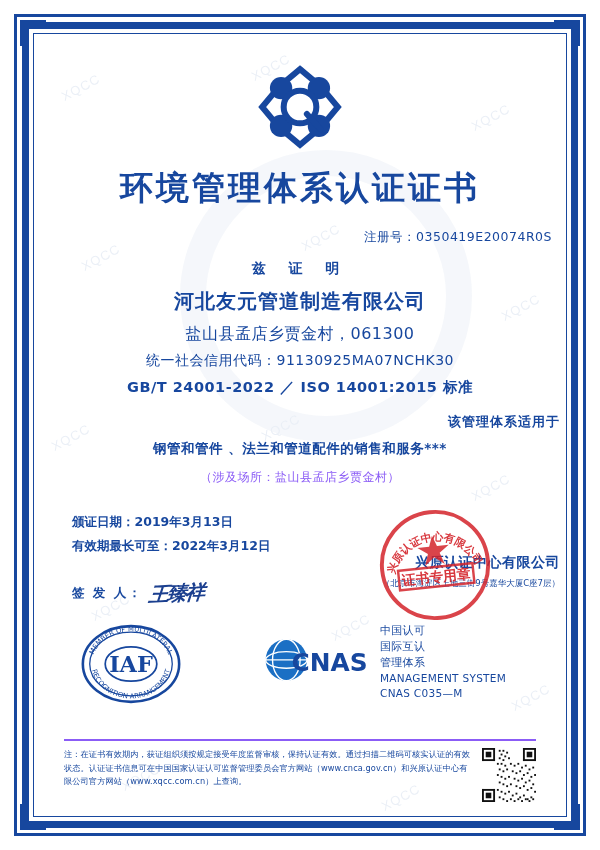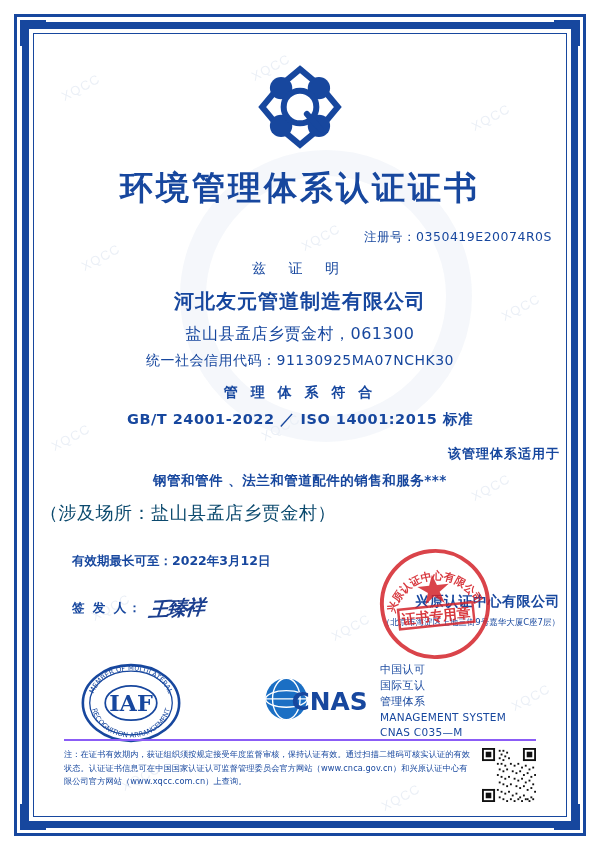--- a/index.html
+++ b/index.html
@@ -121,21 +121,21 @@
     font-weight: normal;
     margin-top: 18px;
     padding-right: 8px;
     letter-spacing: 0.5px;
   }
 
   .cert-label {
     text-align: center;
     font-size: 14px;
     color: #17479e;
-    font-weight: normal;
+    font-weight: bold;
     margin-top: 14px;
     letter-spacing: 9px;
   }
 
   .company {
     text-align: center;
     font-size: 20px;
     color: #17479e;
     font-weight: bold;
     margin-top: 10px;
@@ -184,22 +184,23 @@
   }
   .scope-main {
     text-align: center;
     font-size: 13.5px;
     color: #17479e;
     font-weight: bold;
     margin-top: 9px;
     letter-spacing: 0.5px;
   }
   .scope-site {
-    font-size: 18px;
-    color: #0c4a6e;
+    text-align: center;
+    font-size: 12px;
+    color: #8b5cf6;
     margin-top: 11px;
     letter-spacing: 0.5px;
   }
 
   
   .mid-block {
     position: relative;
     margin-top: 24px;
     height: 95px;
   }
@@ -363,29 +364,31 @@
       <span>注册号：</span><span>0350419E20074R0S</span>
     </div>
 
     <div class="cert-label">兹    证    明</div>
     <div class="company">河北友元管道制造有限公司</div>
     <div class="addr">盐山县孟店乡贾金村，061300</div>
     <div class="credit">
       <span>统一社会信用代码：</span><span>91130925MA07NCHK30</span>
     </div>
 
-    <div class="conform">管 理 体 系 符 合</div>
     <div class="standard">GB/T 24001-2022 ／ ISO 14001:2015 标准</div>
 
     <div class="scope-intro">该管理体系适用于</div>
     <div class="scope-main">钢管和管件 、法兰和管道配件的销售和服务***</div>
     <div class="scope-site">（涉及场所：盐山县孟店乡贾金村）</div>
 
     <div class="mid-block">
       <div class="dates">
+        <div>
+          <span>颁证日期：</span><span>2019年3月13日</span>
+        </div>
         <div>
           <span>有效期最长可至：</span><span>2022年3月12日</span>
         </div>
         <div class="sig-row">
           <span class="sig-label">签 发 人：</span>
           <span class="sig-script">王臻祥</span>
         </div>
       </div>
 
       <div class="issuer">

